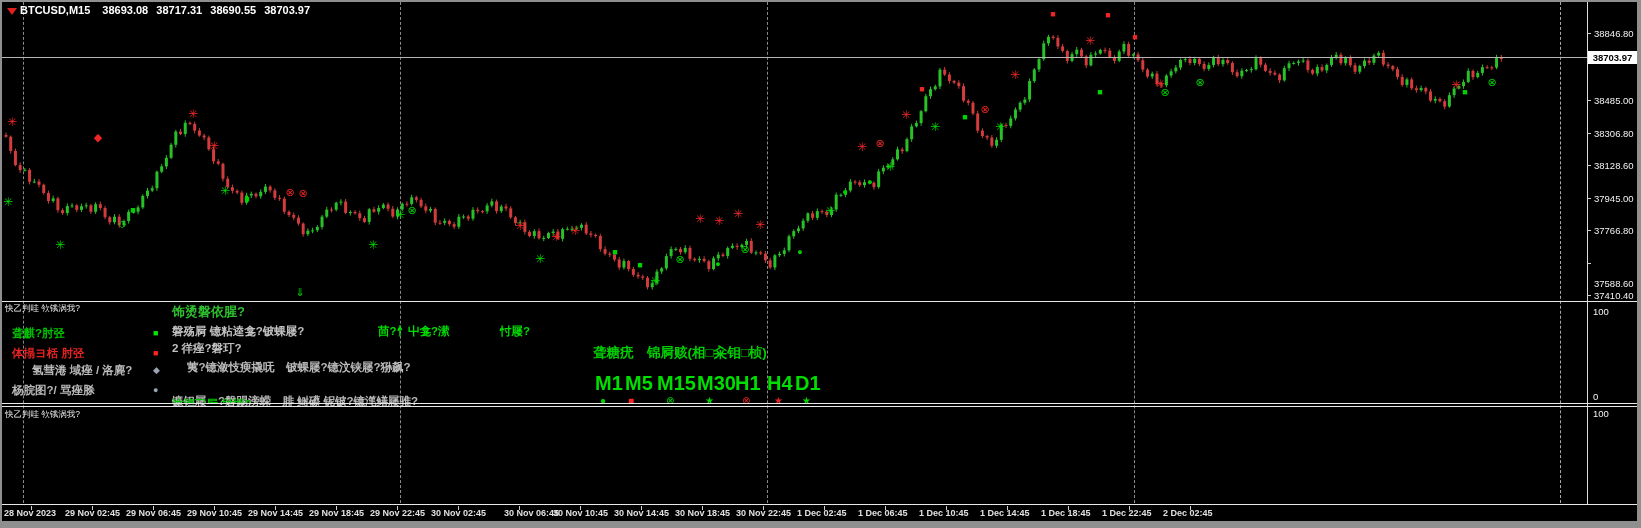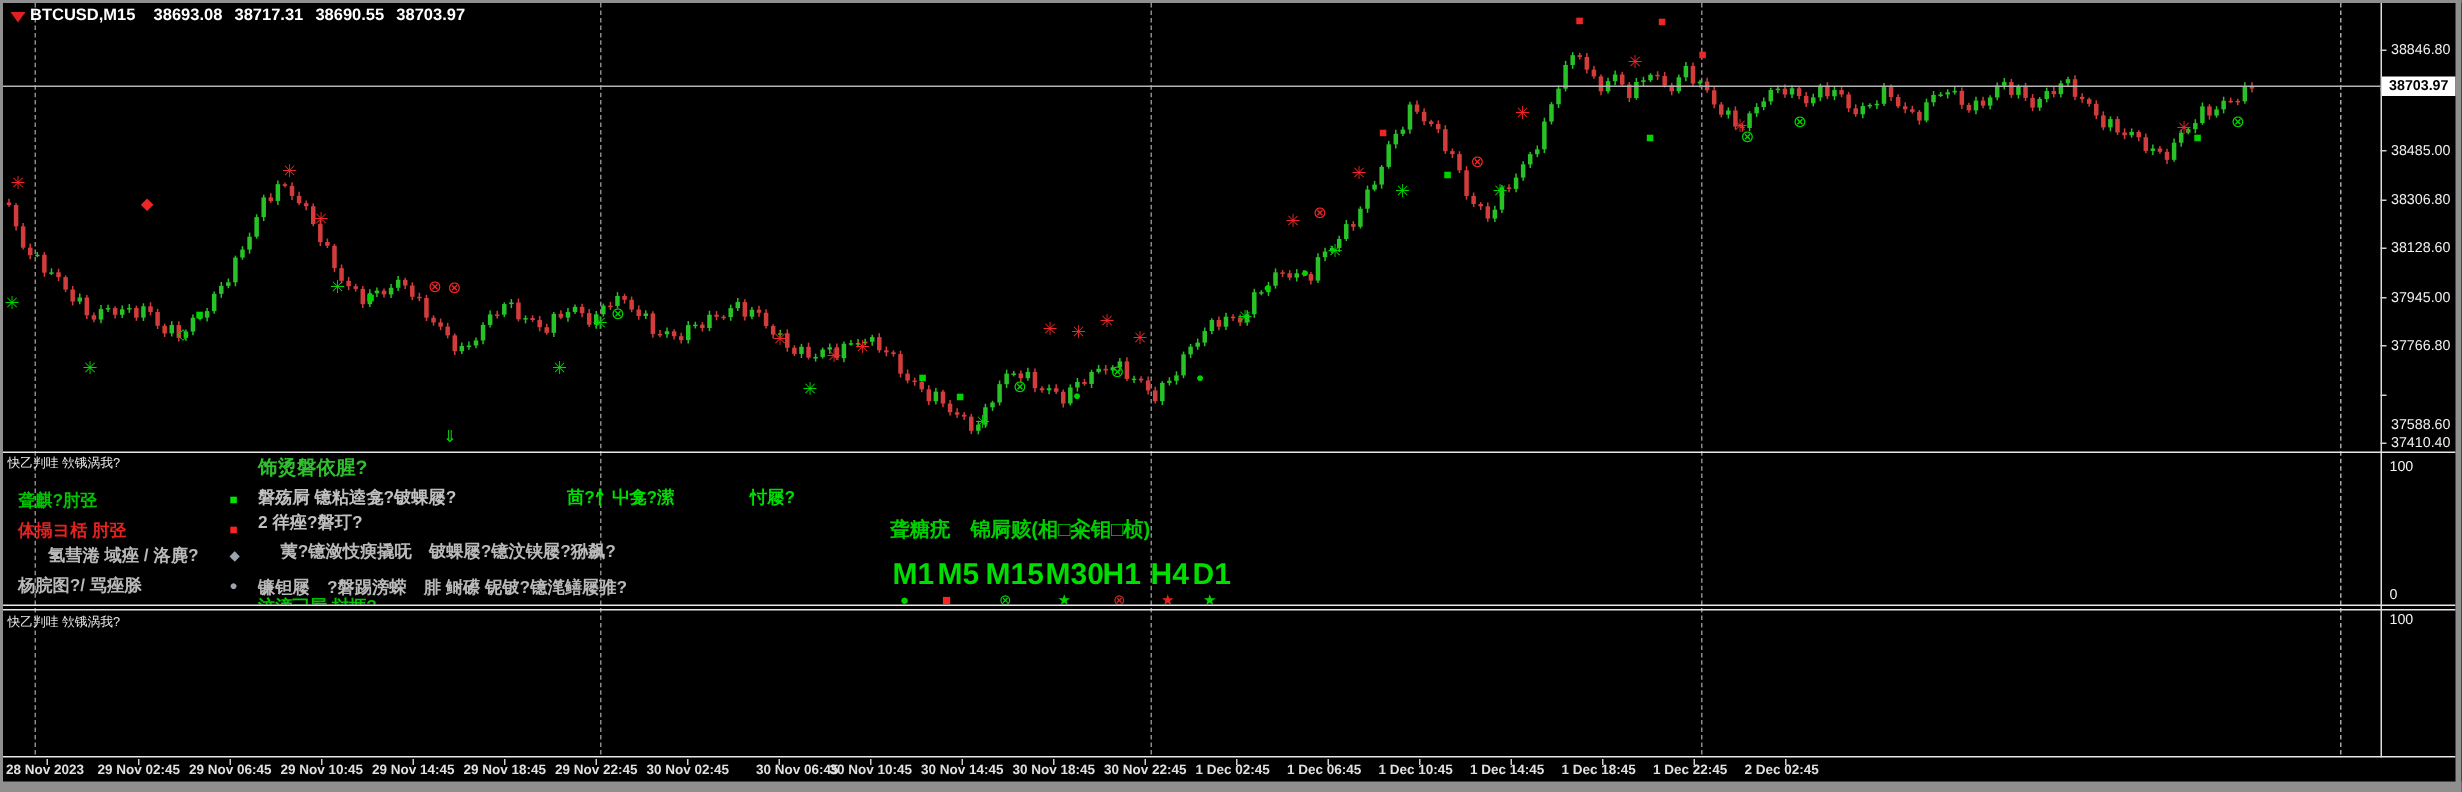--- a/index.html
+++ b/index.html
@@ -710,21 +710,21 @@
 
 <div class="abs sw-header" style="left:5px;top:303px;">快乙判哇 欦锇涡我?</div>
 <div id="sw1-legend"></div>
 
 <div class="abs c-line" style="left:172px;top:303px;color:#2fbf2f;font-size:13px;">饰烫磐依腥?</div>
 <div class="abs c-line" style="left:172px;top:324px;color:#c0c0c0;">磐殇屙 镱粘逵龛?铍蜾屦?</div>
 <div class="abs c-line" style="left:378px;top:324px;color:#00dd00;">茴?忄屮龛?潆</div>
 <div class="abs c-line" style="left:500px;top:324px;color:#00dd00;">忖屦?</div>
 <div class="abs c-line" style="left:172px;top:341px;color:#c0c0c0;">2 徉痤?磐玎?</div>
 <div class="abs c-line" style="left:172px;top:360px;color:#b9b9b9;margin-left:15px;">荑?镱潋忮瘐撬呒　铍蜾屦?镱汶铗屦?狲飙?</div>
-<div class="abs c-line" style="left:172px;top:384px;color:#b9b9b9;">镰钽屦　?磐踢滂蝾　腓 鲥礤 铌铍?镱滗鳝屦骓?</div>
+<div class="abs c-line" style="left:172px;top:394px;color:#b9b9b9;">镰钽屦　?磐踢滂蝾　腓 鲥礤 铌铍?镱滗鳝屦骓?</div>
 <div class="abs c-line clip6" style="left:172px;top:397px;color:#00c400;">汶滂彐屙 挝捱?</div>
 
 <div class="abs tf-title">聋糖疣　锦屙赅(相□籴钼□桢)</div>
 <div id="tf-row"></div>
 <div id="tf-status-row"></div>
 
 <div class="abs sw-header" style="left:5px;top:409px;">快乙判哇 欦锇涡我?</div>
 <div class="abs swlabel" style="top: 408px; left: 1593px;">100</div>
 
 <div class="abs ptick" style="top:33px;"></div>

